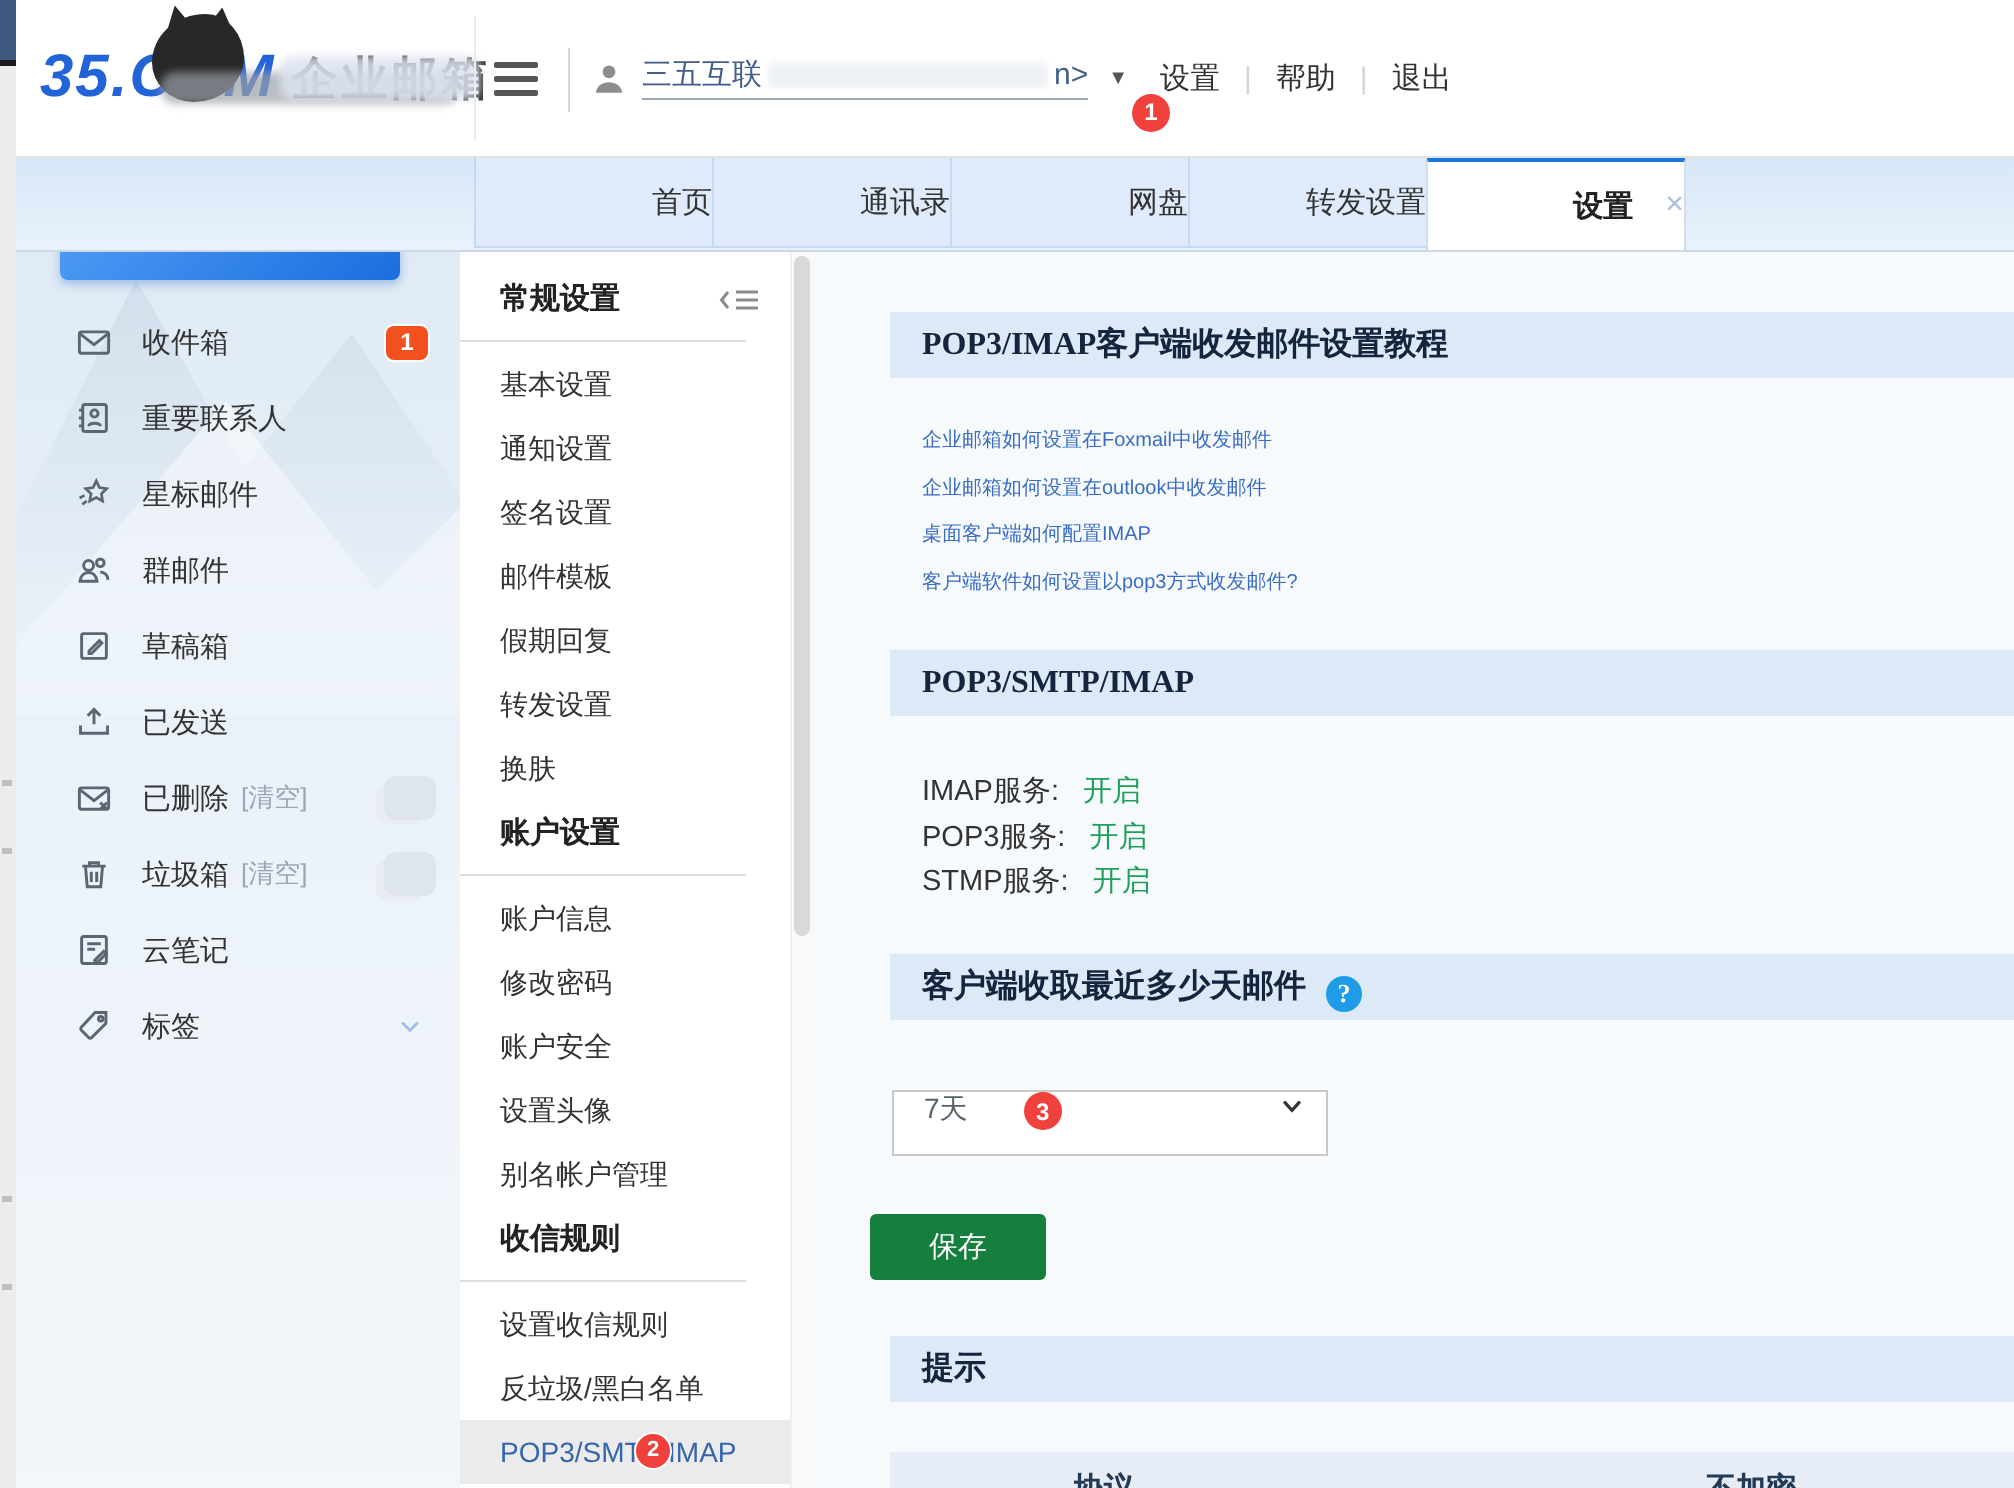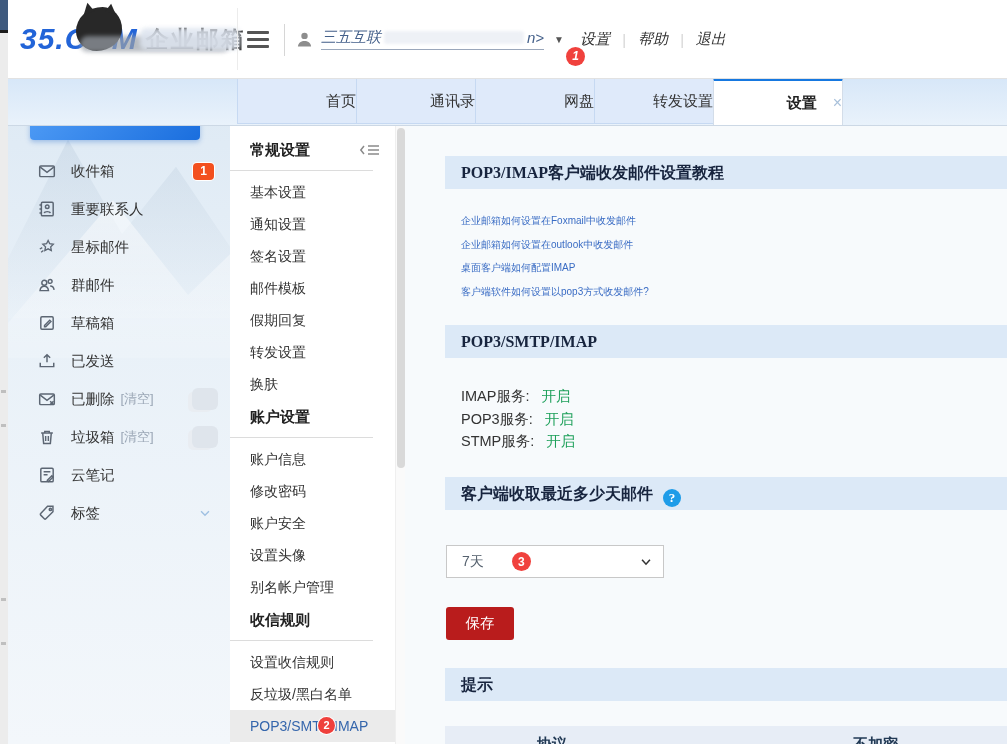--- a/index.html
+++ b/index.html
@@ -18,21 +18,21 @@
   .logo-suffix{font-size:23px;font-weight:bold;color:#333;margin-left:8px;letter-spacing:2px;}
   .dragon{position:absolute;left:56px;top:-9px;width:46px;height:44px;background:#282828;border-radius:58% 42% 55% 45%/55% 50% 50% 45%;}
   .dragon:before{content:"";position:absolute;left:6px;top:-4px;border-left:7px solid transparent;border-right:4px solid transparent;border-bottom:10px solid #282828;transform:rotate(-18deg);}
   .dragon:after{content:"";position:absolute;right:5px;top:-3px;border-left:4px solid transparent;border-right:7px solid transparent;border-bottom:9px solid #282828;transform:rotate(14deg);}
   .redact1{position:absolute;left:60px;top:20px;width:150px;height:16px;background:#9aa0a8;opacity:.7;filter:blur(2px);border-radius:8px;}
   .redact2{position:absolute;left:120px;top:12px;width:100px;height:22px;background:#dde4ef;opacity:.85;filter:blur(2px);border-radius:6px;}
   .tb-div1{position:absolute;left:229px;top:8px;width:1px;height:62px;background:#ececec;}
   .tb-div2{position:absolute;left:276px;top:24px;width:1px;height:32px;background:#d6d6d6;}
   .hamburger{position:absolute;left:239px;top:31px;width:22px;height:17px;cursor:pointer;}
   .hamburger span{display:block;height:3px;background:#555;margin-bottom:4px;border-radius:1px;}
-  .userrow{position:absolute;left:288px;top:0;height:78px;display:flex;align-items:center;font-size:15px;color:#333;font-style:italic;}
+  .userrow{position:absolute;left:288px;top:0;height:78px;display:flex;align-items:center;font-size:15px;color:#333;}
   .person-ic{width:17px;height:17px;margin-right:8px;color:#8d8d8d;}
   .account{display:inline-flex;align-items:center;border-bottom:1px solid #9aa7bb;padding-bottom:2px;color:#44608a;cursor:pointer;}
   .acct-blur{display:inline-block;width:140px;height:13px;margin:0 3px;background:#eef1f6;border-radius:3px;filter:blur(1.5px);}
   .caret{font-size:10px;color:#555;margin:0 6px 0 10px;cursor:pointer;}
   .nav-link{color:#333;cursor:pointer;margin:0 10px;position:relative;}
   .tb-sep{color:#d5d5d5;margin:0 2px;}
   .badge-red{background:#f0413d;color:#fff;border-radius:50%;width:19px;height:19px;font-size:12px;font-weight:bold;display:flex;align-items:center;justify-content:center;}
   .badge-settings{position:absolute;left:-14px;top:17px;box-shadow:0 0 0 1px #fff;}
 
   
@@ -71,24 +71,24 @@
 
   
   #main{position:absolute;left:405px;top:125px;width:602px;height:619px;background:#f7fafc;z-index:10;}
   .hd{position:absolute;left:40px;width:562px;height:33px;background:#dce9f7;box-sizing:border-box;padding-left:16px;font-size:16px;font-weight:bold;color:#17243e;line-height:33px;font-family:Liberation Serif, serif;}
   .links{position:absolute;left:56px;top:84px;}
   .links a{display:block;line-height:23.5px;font-size:10px;color:#3a6cc4;text-decoration:none;cursor:pointer;}
   .svc{position:absolute;left:56px;top:260px;}
   .svc-row{line-height:22.5px;font-size:14.5px;color:#333;}
   .svc-row .st{color:#1ea05a;margin-left:12px;}
   .help-ic{display:inline-flex;align-items:center;justify-content:center;width:18px;height:18px;border-radius:50%;background:#1e9ce8;color:#fff;font-size:13px;font-weight:bold;margin-left:10px;vertical-align:-3px;line-height:18px;}
-  .select{position:absolute;left:41px;top:420px;width:218px;height:33px;background:#fff;border:1px solid #c8c8c8;box-sizing:border-box;display:flex;align-items:center;padding:0 10px 0 15px;font-size:14px;color:#55616e;cursor:pointer;}
+  .select{position:absolute;left:41px;top:420px;width:218px;height:33px;background:#fff;border:1px solid #c8c8c8;box-sizing:border-box;display:flex;align-items:flex-start;padding:0 10px 0 15px;font-size:14px;color:#55616e;cursor:pointer;}
   .badge-sel{margin-left:28px;}
   .sel-chev{margin-left:auto;width:14px;height:14px;color:#333;}
-  .savebtn{position:absolute;left:41px;top:482px;width:68px;height:33px;background:#b91c1c;border:none;border-radius:3px;color:#fff;font-size:14.5px;cursor:pointer;font-family:inherit;}
+  .savebtn{position:absolute;left:30px;top:482px;width:88px;height:33px;background:#15803d;border:none;border-radius:3px;color:#fff;font-size:14.5px;cursor:pointer;font-family:inherit;}
   .tbl{position:absolute;left:40px;top:601px;width:562px;height:42px;background:#e7edf6;}
   .tbl span{position:absolute;top:9px;font-size:15px;font-weight:bold;color:#223a55;}
   .tbl .c1{left:92px;}
   .tbl .c2{left:408px;}
 </style>
 </head>
 <body>
 
 <div id="screen">
 

